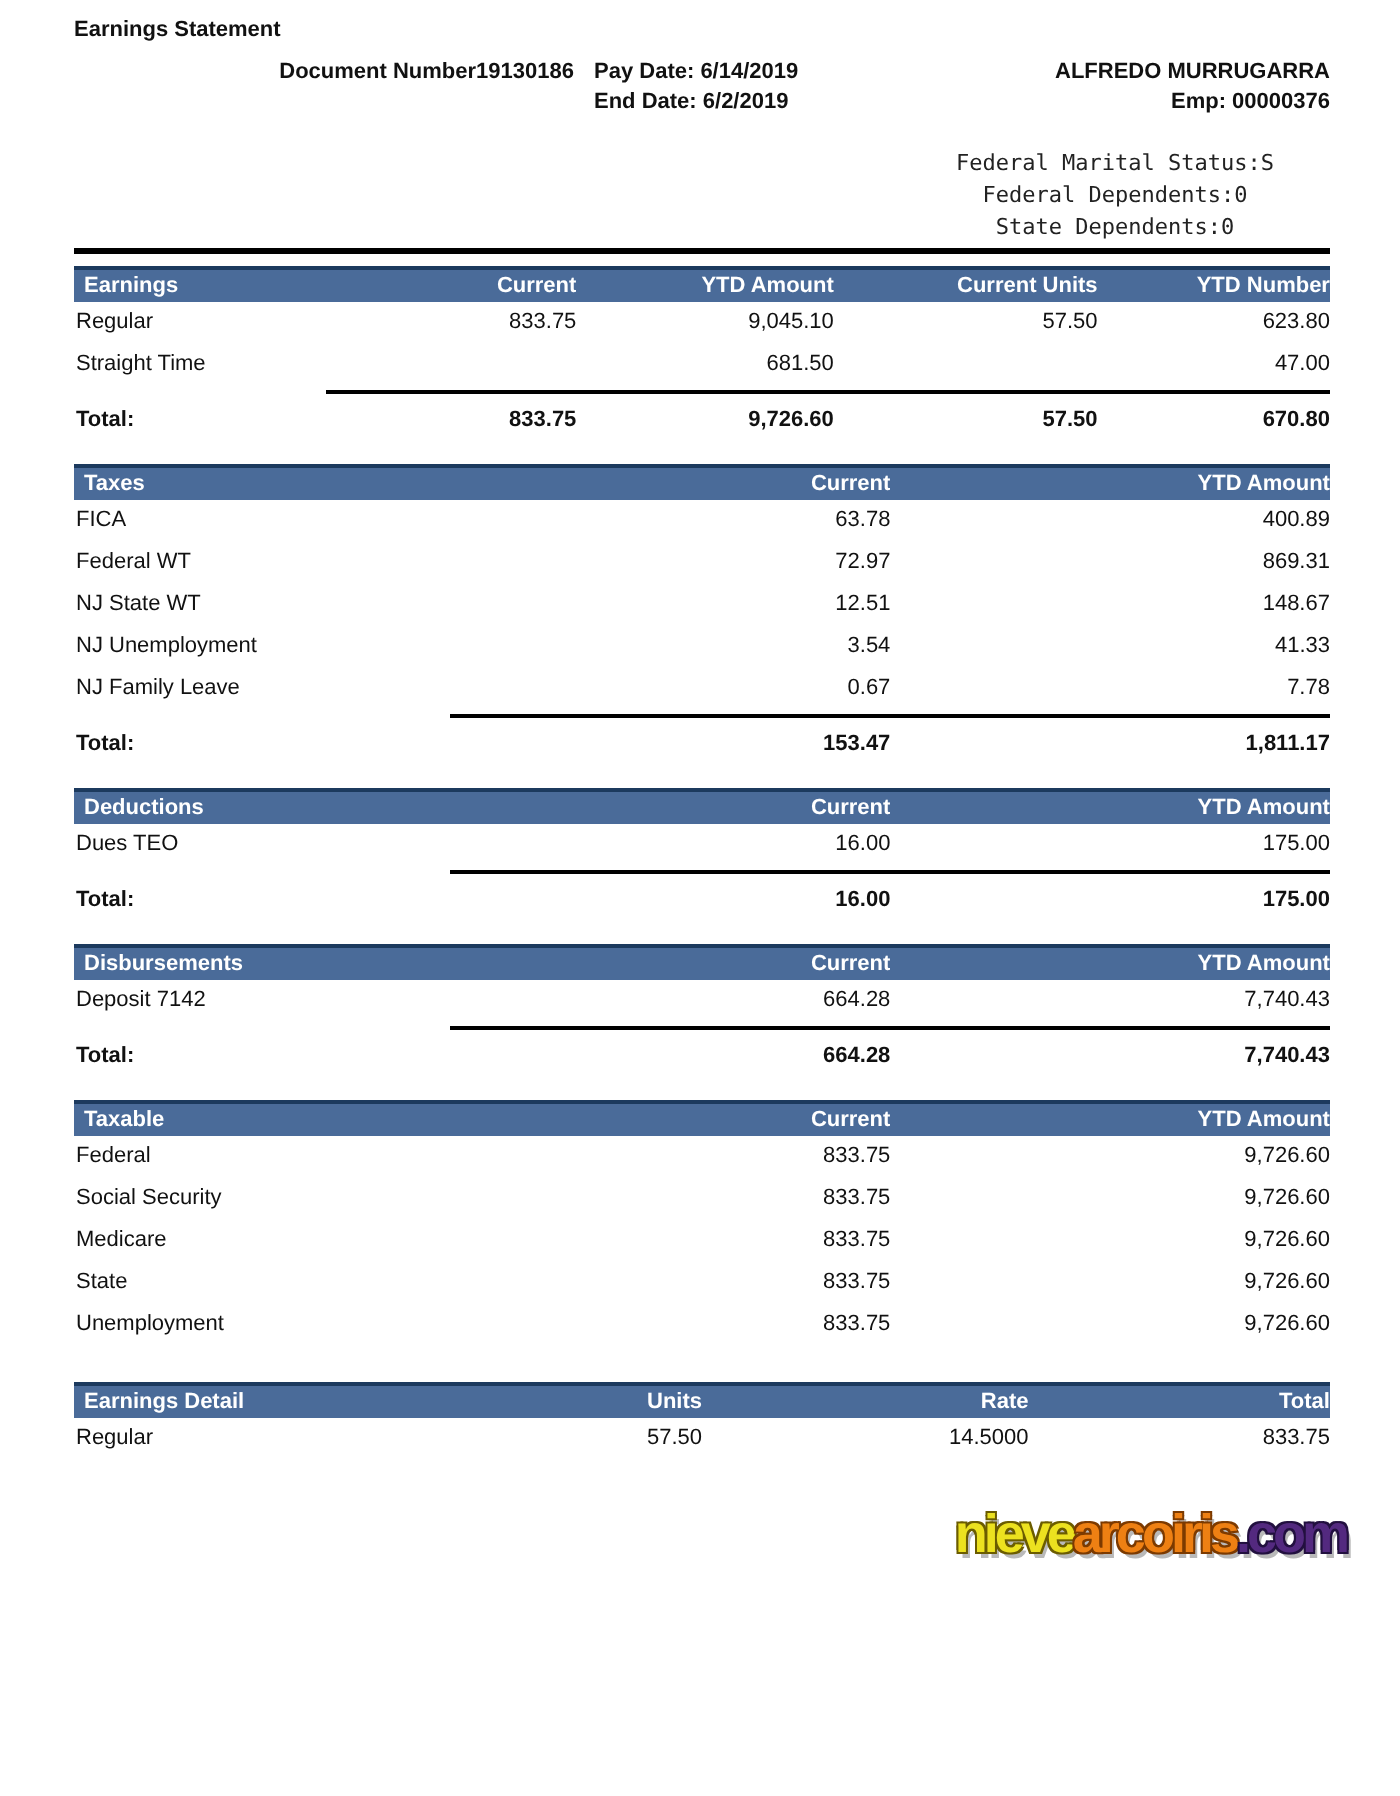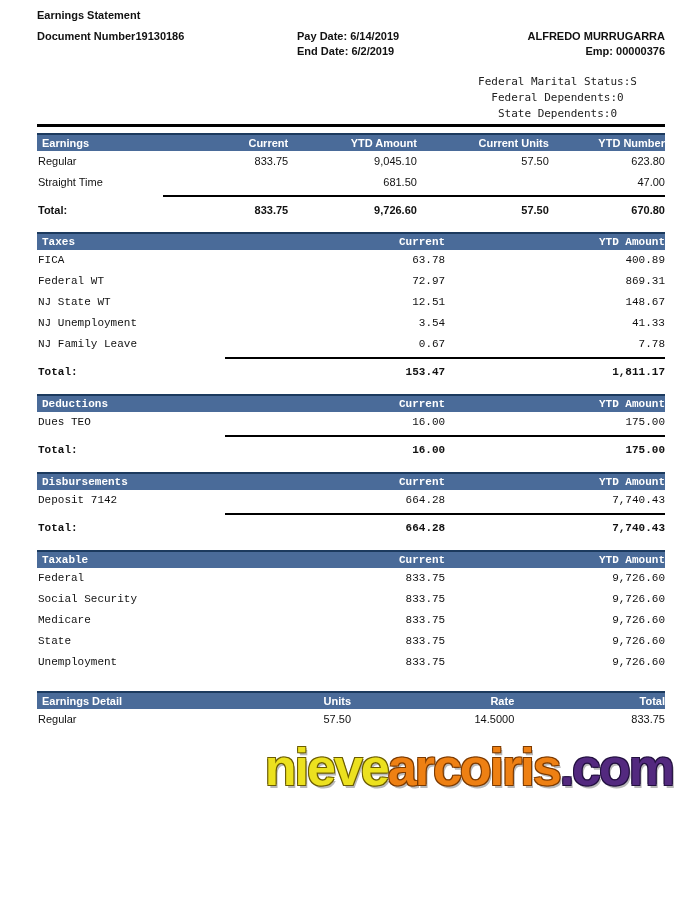--- a/index.html
+++ b/index.html
@@ -7,39 +7,39 @@
     width:700px;height:898px;overflow:hidden;position:relative;
     font-family:"Liberation Sans",sans-serif;color:#111;
     -webkit-font-smoothing:antialiased;
   }
   .page{padding:0 35px 0 37px;}
 
   
   .company{margin-top:36px;font-weight:bold;font-size:11px;line-height:13.5px;}
   .stmt-title{margin-top:9px;font-weight:bold;font-size:11px;line-height:13.5px;}
   .doc-block{margin-top:6px;display:flex;font-size:11px;font-weight:bold;line-height:15.5px;}
-  .doc-left{width:250px;display:flex;justify-content:flex-start;}
+  .doc-left{width:250px;display:flex;justify-content:flex-end;}
   .doc-dates{margin-left:10px;}
   .doc-right{margin-left:auto;text-align:right;}
 
   
   .tax-info{
     margin-top:14px;margin-left:auto;width:212px;
     font-family:"DejaVu Sans Mono","Liberation Mono",monospace;
     font-size:11px;line-height:16px;color:#222;
   }
   .tax-info .ti-row{display:flex;justify-content:center;}
   .ti-val{padding-right:3px;}
   .top-rule{border-bottom:3px solid #000;margin-top:2px;}
 
   
   .sec{margin-top:6px;}
   .sec .row{display:grid;}
   .sec.cols-earn .row{grid-template-columns:20% 20% 20.5% 21% 18.5%;}
-  .sec.cols-std  .row{grid-template-columns:30% 35% 35%;font-family:Liberation Mono, monospace;}
+  .sec.cols-std  .row{grid-template-columns:30% 35% 35%;}
   .sec.cols-detail .row{grid-template-columns:25% 25% 26% 24%;}
 
   .sec-header{
     background:#4a6b99;border-top:2px solid #1c3a5e;
     color:#fff;font-weight:bold;font-size:11px;line-height:16px;height:16px;
   }
   .sec-header .lab{padding-left:5px;}
   .cell{white-space:nowrap;overflow:hidden;}
   .num{text-align:right;}
   .lab{text-align:left;padding-left:1px;}
@@ -52,21 +52,21 @@
   .sec.cols-std  .sum-line{margin-left:30%;}
 
   .total-row{font-weight:bold;font-size:11px;line-height:20px;height:20px;margin-top:3px;margin-bottom:12px;}
 
   .sec.cols-detail{margin-bottom:0;}
   .sec.no-total{padding-bottom:12px;}
 
   
   .watermark{
     margin-top:14px;text-align:right;margin-right:-8px;
-    font-weight:bold;font-size:52px;letter-spacing:-2px;line-height:46px;
+    font-weight:bold;font-size:27px;letter-spacing:-2px;line-height:46px;
     white-space:nowrap;user-select:none;
   }
   .wm-1{color:#ece11f;text-shadow:-1px -1px 0 #6b5c00,1px -1px 0 #6b5c00,-1px 1px 0 #6b5c00,1px 1px 0 #6b5c00,2px 3px 0 #b9b9b9;}
   .wm-2{color:#ee8013;text-shadow:-1px -1px 0 #7c3a00,1px -1px 0 #7c3a00,-1px 1px 0 #7c3a00,1px 1px 0 #7c3a00,2px 3px 0 #b9b9b9;}
   .wm-3{color:#53297f;text-shadow:-1px -1px 0 #22103f,1px -1px 0 #22103f,-1px 1px 0 #22103f,1px 1px 0 #22103f,2px 3px 0 #b9b9b9;}
 </style>
 </head>
 <body>
 
 <div class="page">

